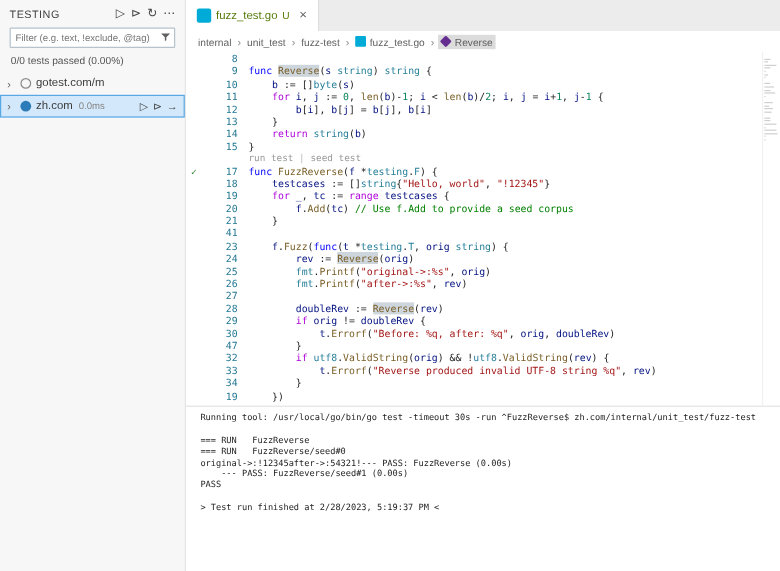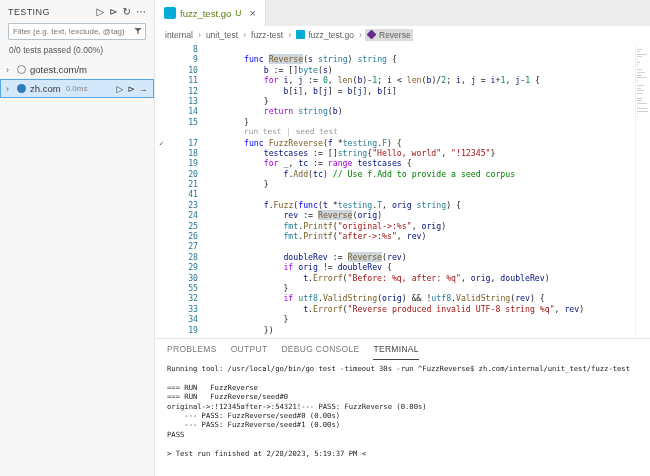--- a/index.html
+++ b/index.html
@@ -43,21 +43,21 @@
   .bc-icon{display:inline-block;}
   .bc-icon.go-file{width:9px;height:9px;border-radius:1px;background:#00acd7;}
   .bc-icon.symbol-method{width:7px;height:7px;background:#652d90;transform:rotate(45deg);border-radius:1px;margin:0 1px;}
 
   .code-wrap{flex:1;overflow:hidden;display:flex;min-height:0;}
   .code{flex:1;font-family:"DejaVu Sans Mono","Liberation Mono",monospace;font-size:8.2px;line-height:10.4px;overflow:hidden;padding-top:1px;}
   .code-line{display:flex;white-space:pre;height:10.4px;}
   .glyph{width:13px;min-width:13px;text-align:center;}
   .pass{color:#388a34;font-size:8px;font-weight:bold;line-height:10.4px;}
   .lnum{width:30px;min-width:30px;text-align:right;color:#237893;margin-right:9px;}
-  .lcontent{flex:1;margin-left:37px;}
+  .lcontent{flex:1;}
   .tk-kw{color:#0000ff}.tk-ctrl{color:#af00db}.tk-fn{color:#795e26}.tk-var{color:#001080}
   .tk-type{color:#267f99}.tk-str{color:#a31515}.tk-num{color:#098658}.tk-com{color:#008000}.tk-pl{color:#1e1e1e}
   .tk-hl{background:#cdd5dd;}
   .lens-row .lcontent{color:#999;font-size:7.8px;}
   .lens{cursor:pointer;color:#999;}
   .lens-sep{color:#bbb;}
   .minimap{width:15px;min-width:15px;padding:3px 1px 0 1px;border-left:1px solid #f1f1f1;overflow:hidden;}
   .mm-line{height:1px;background:#cfcfcf;margin-bottom:1.6px;}
 
   
@@ -165,21 +165,21 @@
           <div class="code-line"><span class="glyph"></span><span class="lnum">21</span><span class="lcontent"><span class="tk-pl">    }</span></span></div>
           <div class="code-line"><span class="glyph"></span><span class="lnum">41</span><span class="lcontent"></span></div>
           <div class="code-line"><span class="glyph"></span><span class="lnum">23</span><span class="lcontent"><span class="tk-pl">    </span><span class="tk-var">f</span><span class="tk-pl">.</span><span class="tk-fn">Fuzz</span><span class="tk-pl">(</span><span class="tk-kw">func</span><span class="tk-pl">(</span><span class="tk-var">t</span><span class="tk-pl"> *</span><span class="tk-type">testing</span><span class="tk-pl">.</span><span class="tk-type">T</span><span class="tk-pl">, </span><span class="tk-var">orig</span><span class="tk-pl"> </span><span class="tk-type">string</span><span class="tk-pl">) {</span></span></div>
           <div class="code-line"><span class="glyph"></span><span class="lnum">24</span><span class="lcontent"><span class="tk-pl">        </span><span class="tk-var">rev</span><span class="tk-pl"> := </span><span class="tk-fn tk-hl">Reverse</span><span class="tk-pl">(</span><span class="tk-var">orig</span><span class="tk-pl">)</span></span></div>
           <div class="code-line"><span class="glyph"></span><span class="lnum">25</span><span class="lcontent"><span class="tk-pl">        </span><span class="tk-type">fmt</span><span class="tk-pl">.</span><span class="tk-fn">Printf</span><span class="tk-pl">(</span><span class="tk-str">"original-&gt;:%s"</span><span class="tk-pl">, </span><span class="tk-var">orig</span><span class="tk-pl">)</span></span></div>
           <div class="code-line"><span class="glyph"></span><span class="lnum">26</span><span class="lcontent"><span class="tk-pl">        </span><span class="tk-type">fmt</span><span class="tk-pl">.</span><span class="tk-fn">Printf</span><span class="tk-pl">(</span><span class="tk-str">"after-&gt;:%s"</span><span class="tk-pl">, </span><span class="tk-var">rev</span><span class="tk-pl">)</span></span></div>
           <div class="code-line"><span class="glyph"></span><span class="lnum">27</span><span class="lcontent"></span></div>
           <div class="code-line"><span class="glyph"></span><span class="lnum">28</span><span class="lcontent"><span class="tk-pl">        </span><span class="tk-var">doubleRev</span><span class="tk-pl"> := </span><span class="tk-fn tk-hl">Reverse</span><span class="tk-pl">(</span><span class="tk-var">rev</span><span class="tk-pl">)</span></span></div>
           <div class="code-line"><span class="glyph"></span><span class="lnum">29</span><span class="lcontent"><span class="tk-pl">        </span><span class="tk-ctrl">if </span><span class="tk-var">orig</span><span class="tk-pl"> != </span><span class="tk-var">doubleRev</span><span class="tk-pl"> {</span></span></div>
           <div class="code-line"><span class="glyph"></span><span class="lnum">30</span><span class="lcontent"><span class="tk-pl">            </span><span class="tk-var">t</span><span class="tk-pl">.</span><span class="tk-fn">Errorf</span><span class="tk-pl">(</span><span class="tk-str">"Before: %q, after: %q"</span><span class="tk-pl">, </span><span class="tk-var">orig</span><span class="tk-pl">, </span><span class="tk-var">doubleRev</span><span class="tk-pl">)</span></span></div>
-          <div class="code-line"><span class="glyph"></span><span class="lnum">55</span><span class="lcontent"><span class="tk-pl">        }</span></span></div>
+          <div class="code-line"><span class="glyph"></span><span class="lnum">47</span><span class="lcontent"><span class="tk-pl">        }</span></span></div>
           <div class="code-line"><span class="glyph"></span><span class="lnum">32</span><span class="lcontent"><span class="tk-pl">        </span><span class="tk-ctrl">if </span><span class="tk-type">utf8</span><span class="tk-pl">.</span><span class="tk-fn">ValidString</span><span class="tk-pl">(</span><span class="tk-var">orig</span><span class="tk-pl">) &amp;&amp; !</span><span class="tk-type">utf8</span><span class="tk-pl">.</span><span class="tk-fn">ValidString</span><span class="tk-pl">(</span><span class="tk-var">rev</span><span class="tk-pl">) {</span></span></div>
           <div class="code-line"><span class="glyph"></span><span class="lnum">33</span><span class="lcontent"><span class="tk-pl">            </span><span class="tk-var">t</span><span class="tk-pl">.</span><span class="tk-fn">Errorf</span><span class="tk-pl">(</span><span class="tk-str">"Reverse produced invalid UTF-8 string %q"</span><span class="tk-pl">, </span><span class="tk-var">rev</span><span class="tk-pl">)</span></span></div>
           <div class="code-line"><span class="glyph"></span><span class="lnum">34</span><span class="lcontent"><span class="tk-pl">        }</span></span></div>
           <div class="code-line"><span class="glyph"></span><span class="lnum">19</span><span class="lcontent"><span class="tk-pl">    })</span></span></div>
         </div>
       <div class="minimap">
           <div class="mm-line" style="width: 0px; background: transparent;"></div>
           <div class="mm-line" style="width: 4.96px;"></div>
           <div class="mm-line" style="width: 2.88px;"></div>
           <div class="mm-line" style="width: 9.6px;"></div>
@@ -204,33 +204,26 @@
           <div class="mm-line" style="width: 9.92px;"></div>
           <div class="mm-line" style="width: 1.44px;"></div>
           <div class="mm-line" style="width: 9.76px;"></div>
           <div class="mm-line" style="width: 11.04px;"></div>
           <div class="mm-line" style="width: 1.44px;"></div>
           <div class="mm-line" style="width: 0.96px;"></div>
         </div>
     </div>
 
     <div class="panel">
-      <div class="panel-tabs">
-          <span class="panel-tab">PROBLEMS</span>
-          <span class="panel-tab">OUTPUT</span>
-          <span class="panel-tab">DEBUG CONSOLE</span>
-          <span class="panel-tab active">TERMINAL</span>
-        </div>
       <div class="terminal">
           <div class="term-line">Running tool: /usr/local/go/bin/go test -timeout 30s -run ^FuzzReverse$ zh.com/internal/unit_test/fuzz-test</div>
           <div class="term-line"></div>
           <div class="term-line">=== RUN   FuzzReverse</div>
           <div class="term-line">=== RUN   FuzzReverse/seed#0</div>
           <div class="term-line">original-&gt;:!12345after-&gt;:54321!--- PASS: FuzzReverse (0.00s)</div>
-          <div class="term-line">    --- PASS: FuzzReverse/seed#0 (0.00s)</div>
           <div class="term-line">    --- PASS: FuzzReverse/seed#1 (0.00s)</div>
           <div class="term-line">PASS</div>
           <div class="term-line"></div>
           <div class="term-line">&gt; Test run finished at 2/28/2023, 5:19:37 PM &lt;</div>
         </div>
     </div>
 
   </div>
 </div>
 

